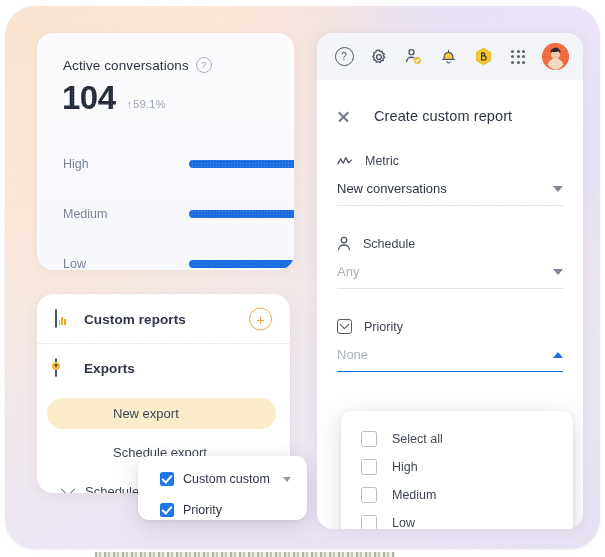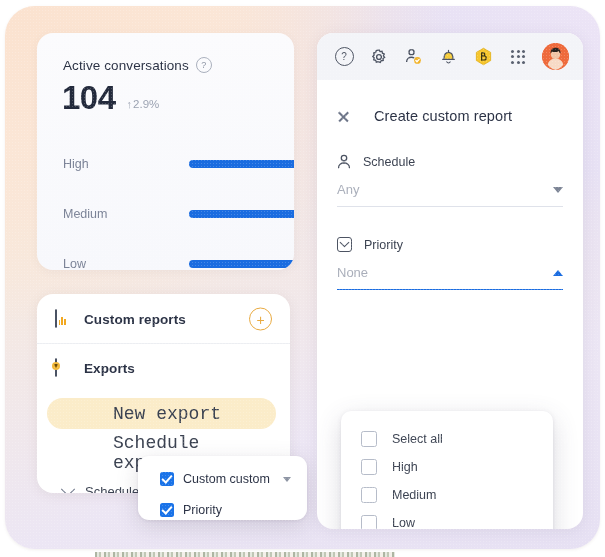--- a/index.html
+++ b/index.html
@@ -66,21 +66,21 @@
   .doc-ic{width:15px;height:18px;border:1.3px solid #4a5263;border-radius:2px;box-sizing:border-box;
      position:relative;background:#fff;}
   .doc-ic .bars{position:absolute;left:2.5px;bottom:2.5px;display:flex;align-items:flex-end;gap:1.2px;}
   .doc-ic .bars i{display:block;width:1.8px;background:#f2a922;}
   .doc-ic .dl{position:absolute;left:50%;top:3px;transform:translateX(-50%);
      width:8px;height:8px;border-radius:50%;background:#f2b83a;}
   .doc-ic .dl:after{content:"";position:absolute;left:50%;top:1.5px;transform:translateX(-50%);
      width:0;height:0;border-left:2.4px solid transparent;border-right:2.4px solid transparent;border-top:4.5px solid #6b4a05;}
 
   .sub-item{position:relative;height:35px;display:flex;align-items:center;padding:0 18px;box-sizing:border-box;
-     font-size:18px;color:#3b4251;font-family:Liberation Mono, monospace;}
+     font-size:13px;color:#3b4251;}
   .sub-item .pill{position:absolute;left:10px;right:14px;top:2px;bottom:2px;border-radius:17px;background:#fbecc9;}
   .sub-item .st{position:relative;padding-left:58px;}
   .sub-item.flat .st{padding-left:58px;}
   .chev-row{position:relative;height:35px;display:flex;align-items:center;padding-left:26px;
      font-size:13px;color:#3b4251;gap:12px;}
   .chev{width:9px;height:9px;border-right:1.6px solid #6d7588;border-bottom:1.6px solid #6d7588;
      transform:rotate(45deg) translate(-2px,-2px);}
 
   
   .cb-pop{
@@ -137,21 +137,21 @@
 
   .trend-ic{width:16px;height:11px;}
   .person-ic{width:14px;height:15px;}
   .prio-ic{width:15px;height:15px;border:1.3px solid #4d5463;border-radius:3px;
       display:flex;align-items:center;justify-content:center;box-sizing:border-box;}
   .prio-ic .c{width:6px;height:6px;border-right:1.3px solid #4d5463;border-bottom:1.3px solid #4d5463;
       transform:rotate(45deg) translate(-1.5px,-1.5px);}
 
   
   .dropdown{
-    position:absolute;left:24px;top:331px;width:212px;
+    position:absolute;left:24px;top:331px;width:232px;
     background:#fff;border-radius:10px;
     box-shadow:0 8px 26px rgba(70,65,95,.20),0 1px 4px rgba(70,65,95,.12);
     overflow:hidden;
   }
   .dd-item{display:flex;align-items:center;gap:15px;height:28px;padding:0 0 0 20px;}
   .dd-item .dl{font-size:12.5px;color:#3b4251;}
   .dd-list{padding:14px 0 12px 0;}
 
   .art-band{position:absolute;left:95px;bottom:0;width:300px;height:5px;
      background:repeating-linear-gradient(90deg,#6b7a58 0 2px,#cfd6c4 2px 4px,#8d9a7a 4px 6px,#e9e4d8 6px 9px);
@@ -165,21 +165,21 @@
 
   <div class="stats-card">
     <div class="stats-title">
       <span class="t">Active conversations</span>
       <span class="help-ic">?</span>
     </div>
     <div class="big-num">
       <span class="n">104</span>
       <span class="delta">
         <span class="arw">↑</span>
-        <span>2.9%</span>
+        <span>59.1%</span>
       </span>
     </div>
 
     <div class="bar-row" style="top:122px">
       <span class="lbl">High</span>
       <span class="bar" style="width:113px"></span>
 
     </div>
 
     <div class="bar-row" style="top:172px">
@@ -301,20 +301,32 @@
       </span>
     </div>
 
     <div class="panel-body">
 
       <div class="close-row">
         <span class="x-ic"></span>
         <span class="panel-title">Create custom report</span>
       </div>
 
+      <div class="field">
+        <div class="field-head">
+          <svg class="trend-ic" viewBox="0 0 18 12" fill="none" stroke="#4d5463" stroke-width="1.5" stroke-linecap="round" stroke-linejoin="round">
+            <path d="M1 8.5L4 3l3 5 3-6.5 3 6 3-3"></path>
+          </svg>
+          <span class="fl">Metric</span>
+        </div>
+        <div class="field-ctl">
+          <span class="val">New conversations</span>
+          <span class="dd-caret"></span>
+        </div>
+      </div>
 
       <div class="field">
         <div class="field-head">
           <svg class="person-ic" viewBox="0 0 16 17" fill="none" stroke="#4d5463" stroke-width="1.5">
             <circle cx="8" cy="4.6" r="3.1"></circle>
             <path d="M1.8 15.5c0-3.2 2.8-5.3 6.2-5.3s6.2 2.1 6.2 5.3" stroke-linecap="round"></path>
           </svg>
           <span class="fl">Schedule</span>
         </div>
         <div class="field-ctl">

